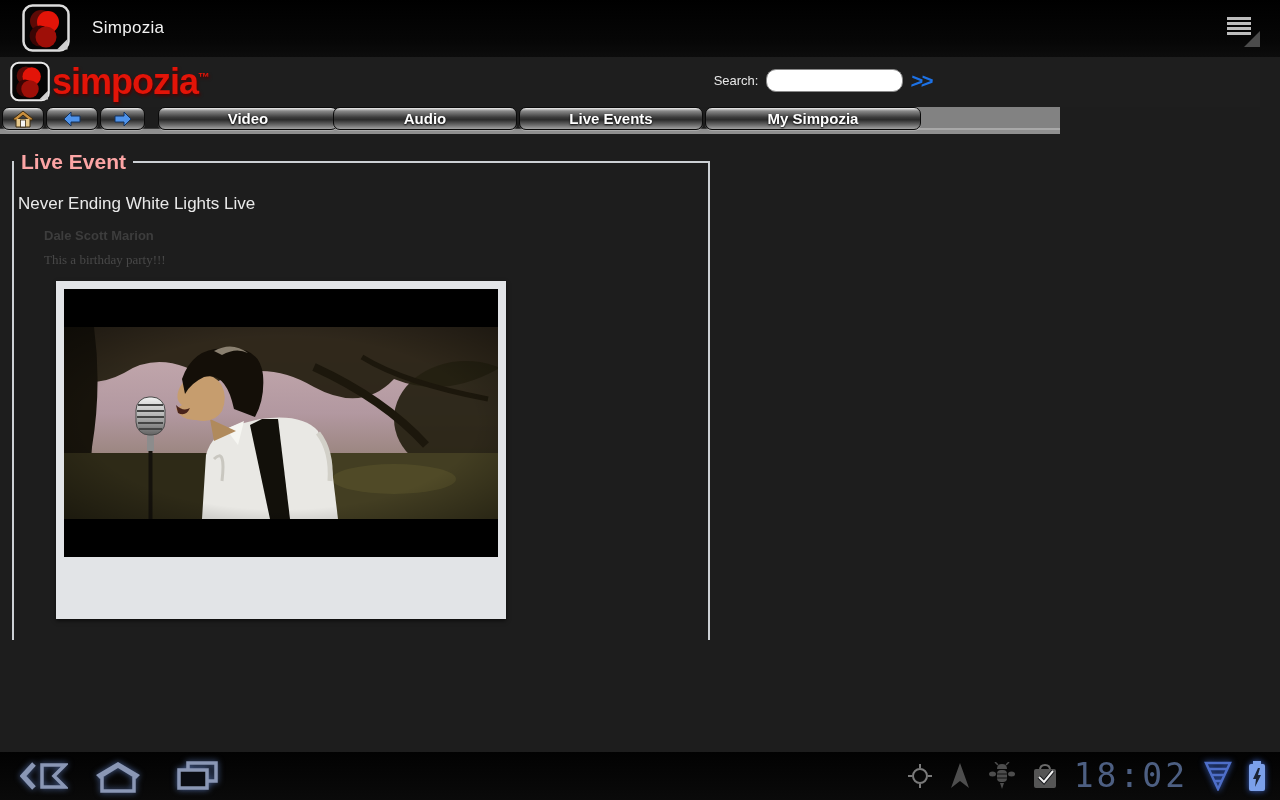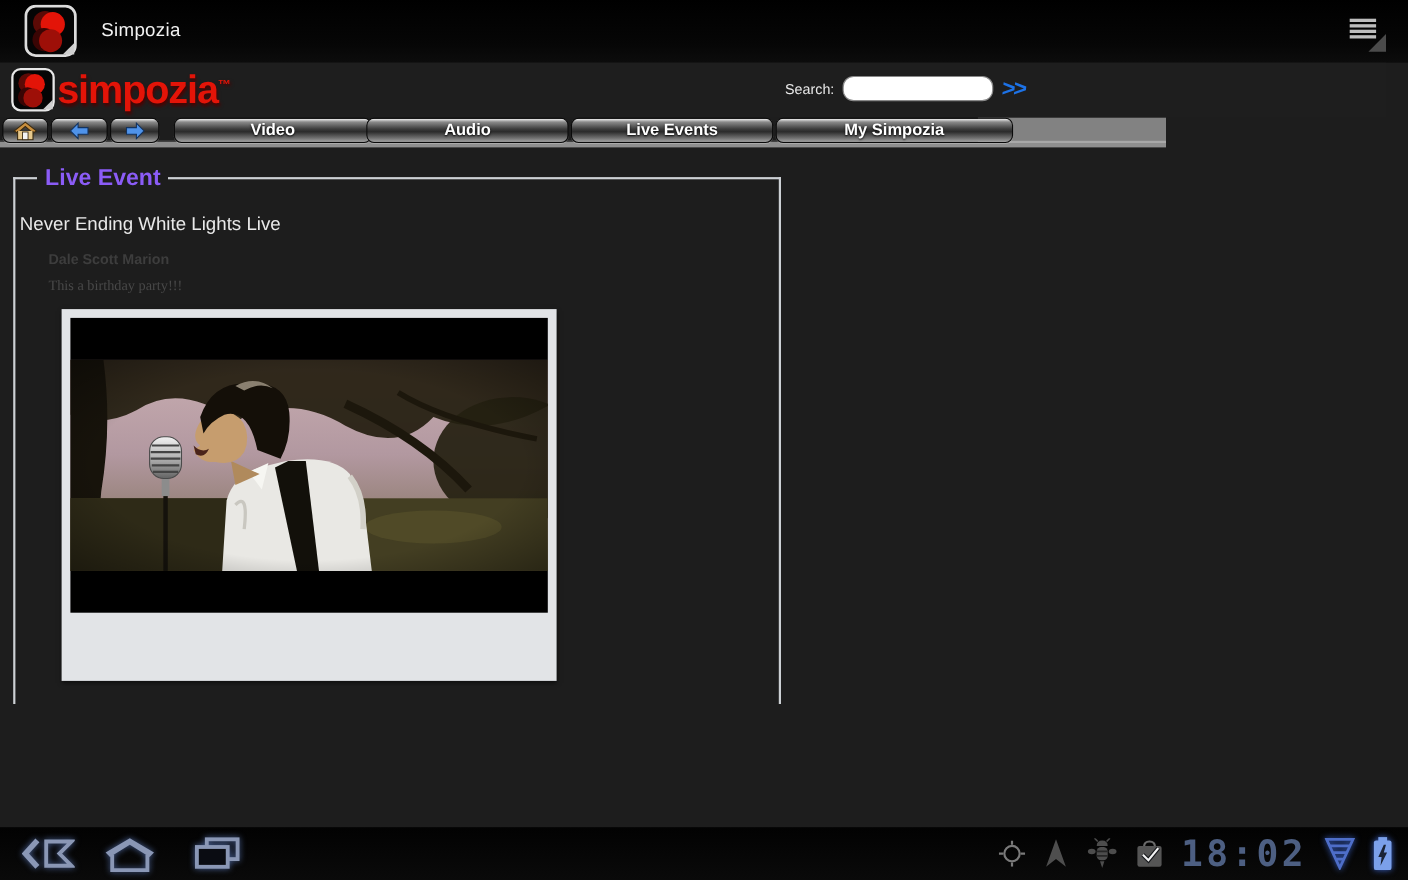--- a/index.html
+++ b/index.html
@@ -38,37 +38,37 @@
     background:linear-gradient(#f0f0f0 0%,#8a8a8a 14%,#3c3c3c 44%,#2b2b2b 56%,#6d6d6d 82%,#a2a2a2 100%);
     box-shadow:0 1px 0 rgba(255,255,255,.25); cursor:pointer;
     display:flex; align-items:center; justify-content:center; }
   .metal-btn .tab-label { color:#fff; font-weight:bold; font-size:15px; text-shadow:0 1px 2px #000; }
   .tab-filler { position:absolute; left:889px; top:0; width:171px; height:23px; background:#828282;
     border-bottom:2px solid #a8a8a8; }
 
   
   .event-box { position:absolute; left:12px; top:150px; width:698px; height:490px;
     border:2px solid #ccd0d4; border-bottom:none; }
-  .event-box legend { margin-left:20px; padding:0 7px; color:#8b5cf6; font-weight:bold; font-size:21px; }
+  .event-box legend { margin-left:0; padding:0 7px; color:#fca5a5; font-weight:bold; font-size:21px; }
   .event-title { margin:20px 0 0 4px; color:#e9e9e9; font-size:17px; }
   .event-author { margin:14px 0 0 30px; color:#3d3d3d; font-size:13px; font-weight:bold; }
   .event-desc { margin:9px 0 0 30px; color:#484848; font-size:13px;font-family:Liberation Serif, serif; }
 
   .polaroid { margin:13px 0 0 42px; width:450px; height:338px; background:#e2e4e7;
     padding:8px; box-shadow:0 2px 4px rgba(0,0,0,.55); cursor:pointer; }
   .video-frame { width:434px; height:268px; background:#000; position:relative; }
   .video-scene { position:absolute; top:38px; left:0; width:434px; height:192px; }
 
   
   .system-bar { position:absolute; bottom:0; left:0; width:1280px; height:48px;
     background:linear-gradient(#020202,#0a0a0a); }
   .softkey { position:absolute; top:8px; cursor:pointer; filter:drop-shadow(0 0 3px #4a6296); }
   .sk-back { left:20px; } .sk-home { left:94px; } .sk-recents { left:174px; }
   .status-cluster { position:absolute; right:14px; top:0; height:48px; display:flex; align-items:center; gap:16px; }
-  .clock { font-family:"DejaVu Sans Mono", monospace; font-weight:bold; font-size:33px;
+  .clock { font-family:"DejaVu Sans Mono", monospace; font-weight:normal; font-size:33px;
     color:#4d5f82; letter-spacing:3px; line-height:48px; }
   .glow-blue { filter:drop-shadow(0 0 3px #3a62c8); }
 </style>
 </head>
 <body>
 
 <div id="screen">
 
   <div class="action-bar">
     <svg class="app-logo" viewBox="0 0 48 48">

